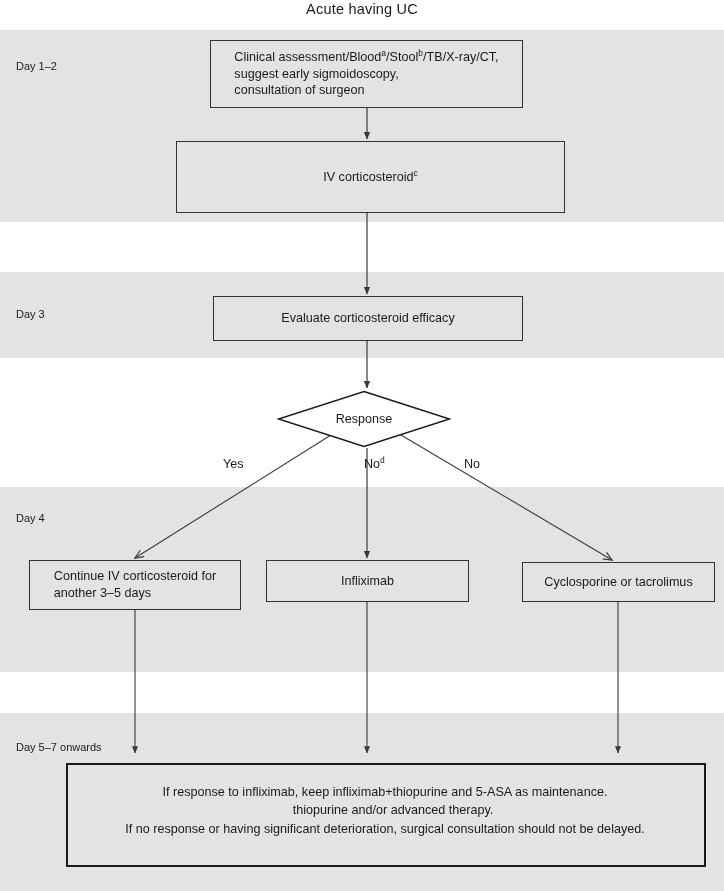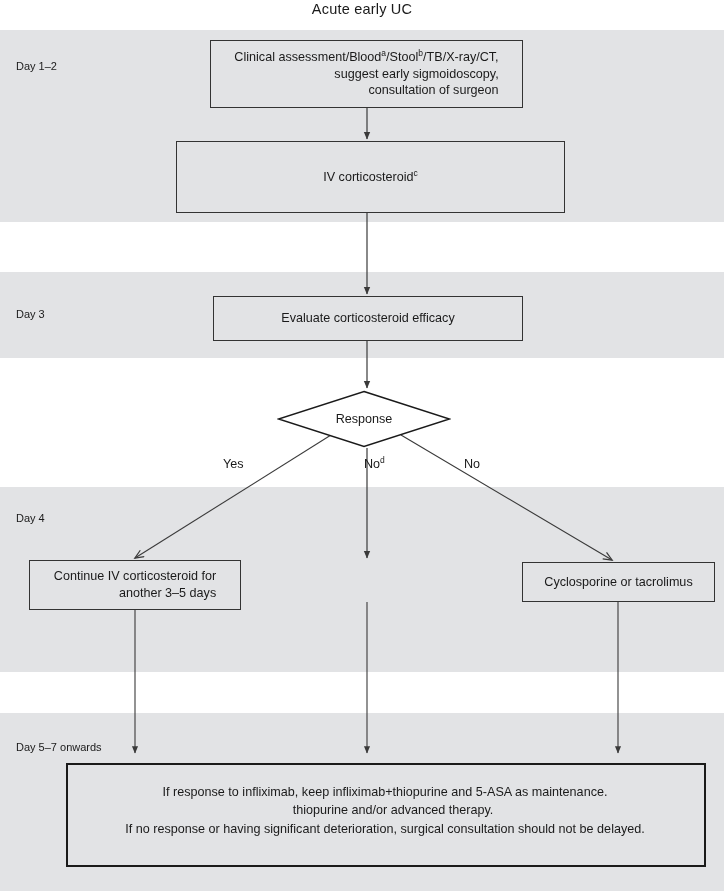--- a/index.html
+++ b/index.html
@@ -50,21 +50,21 @@
   #day-5-7   { left: 16px; top: 728px; }
 
   .node {
     position: absolute;
     box-sizing: border-box;
     border: 1.3px solid #333;
     background: #e2e3e5;
     display: flex;
     align-items: center;
     justify-content: center;
-    text-align: right;
+    text-align: left;
     font-size: 12.6px;
     line-height: 1.32;
     padding: 2px 6px;
   }
   #node-assessment { left: 210px; top: 40px;  width: 313px; height: 68px; }
   #node-ivcortico  { left: 176px; top: 141px; width: 389px; height: 72px; }
   #node-evaluate   { left: 213px; top: 296px; width: 310px; height: 45px; }
   #node-continue   { left: 29px;  top: 560px; width: 212px; height: 50px; }
   #node-infliximab { left: 266px; top: 560px; width: 203px; height: 42px; }
   #node-cyclo      { left: 522px; top: 562px; width: 193px; height: 40px; }
@@ -149,21 +149,21 @@
 
     <line x1="331" y1="435" x2="135" y2="558" stroke="#3a3a3a" stroke-width="1.1" marker-end="url(#arrowopen)"></line>
     <line x1="367" y1="448" x2="367" y2="558" stroke="#3a3a3a" stroke-width="1.2" marker-end="url(#arrowhead)"></line>
     <line x1="401" y1="435" x2="612" y2="560" stroke="#3a3a3a" stroke-width="1.1" marker-end="url(#arrowopen)"></line>
 
     <line x1="135" y1="610" x2="135" y2="753" stroke="#3a3a3a" stroke-width="1.1" marker-end="url(#arrowhead)"></line>
     <line x1="367" y1="602" x2="367" y2="753" stroke="#3a3a3a" stroke-width="1.1" marker-end="url(#arrowhead)"></line>
     <line x1="618" y1="602" x2="618" y2="753" stroke="#3a3a3a" stroke-width="1.1" marker-end="url(#arrowhead)"></line>
   </svg>
 
-  <div class="title">Acute early UC</div>
+  <div class="title">Acute having UC</div>
 
   <div class="day-label" id="day-1-2">Day 1–2</div>
   <div class="day-label" id="day-3">Day 3</div>
   <div class="day-label" id="day-4">Day 4</div>
   <div class="day-label" id="day-5-7">Day 5–7 onwards</div>
 
   <div class="node" id="node-assessment">
     <div>
       <span>Clinical assessment/Blood</span><sup>a</sup><span>/Stool</span><sup>b</sup><span>/TB/X-ray/CT,</span><br>
       <span>suggest early sigmoidoscopy,</span><br>
@@ -194,20 +194,23 @@
   </div>
   <div class="edge-label" id="label-no">No</div>
 
   <div class="node" id="node-continue">
     <div>
       <span>Continue IV corticosteroid for</span><br>
       <span>another 3–5 days</span>
     </div>
   </div>
 
+  <div class="node" id="node-infliximab">
+    <span>Infliximab</span>
+  </div>
 
   <div class="node" id="node-cyclo">
     <span>Cyclosporine or tacrolimus</span>
   </div>
 
   <div id="node-final">
     <div class="ln">If response to infliximab, keep infliximab+thiopurine and 5-ASA as maintenance.</div>
     <div class="ln indent">thiopurine and/or advanced therapy.</div>
     <div class="ln">If no response or having significant deterioration, surgical consultation should not be delayed.</div>
   </div>

